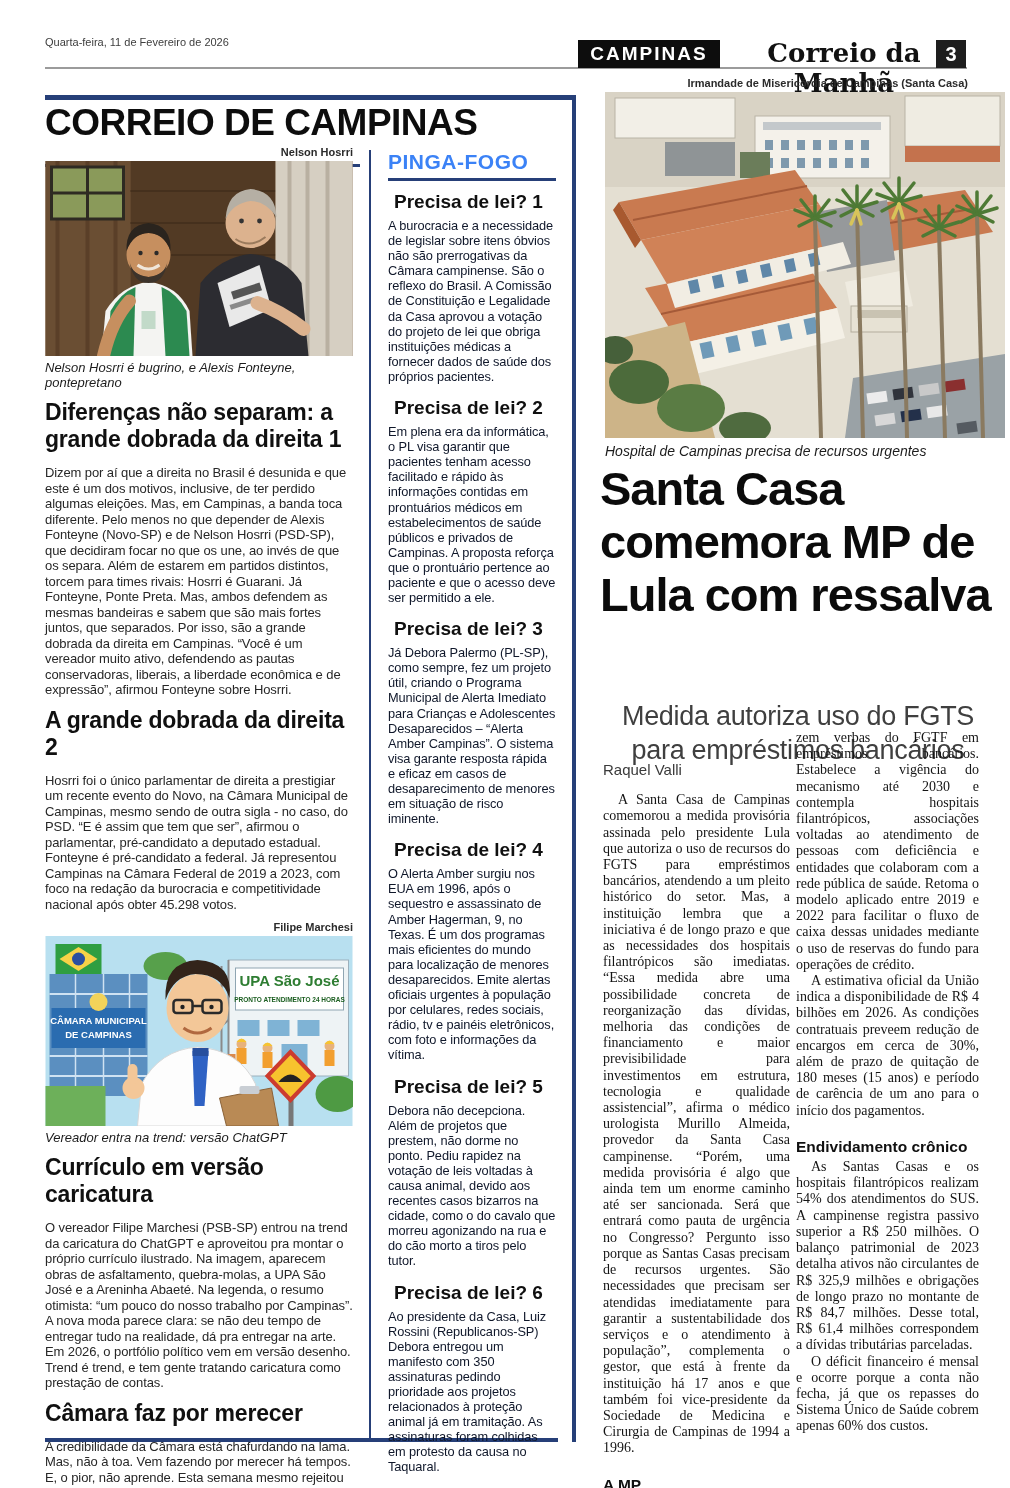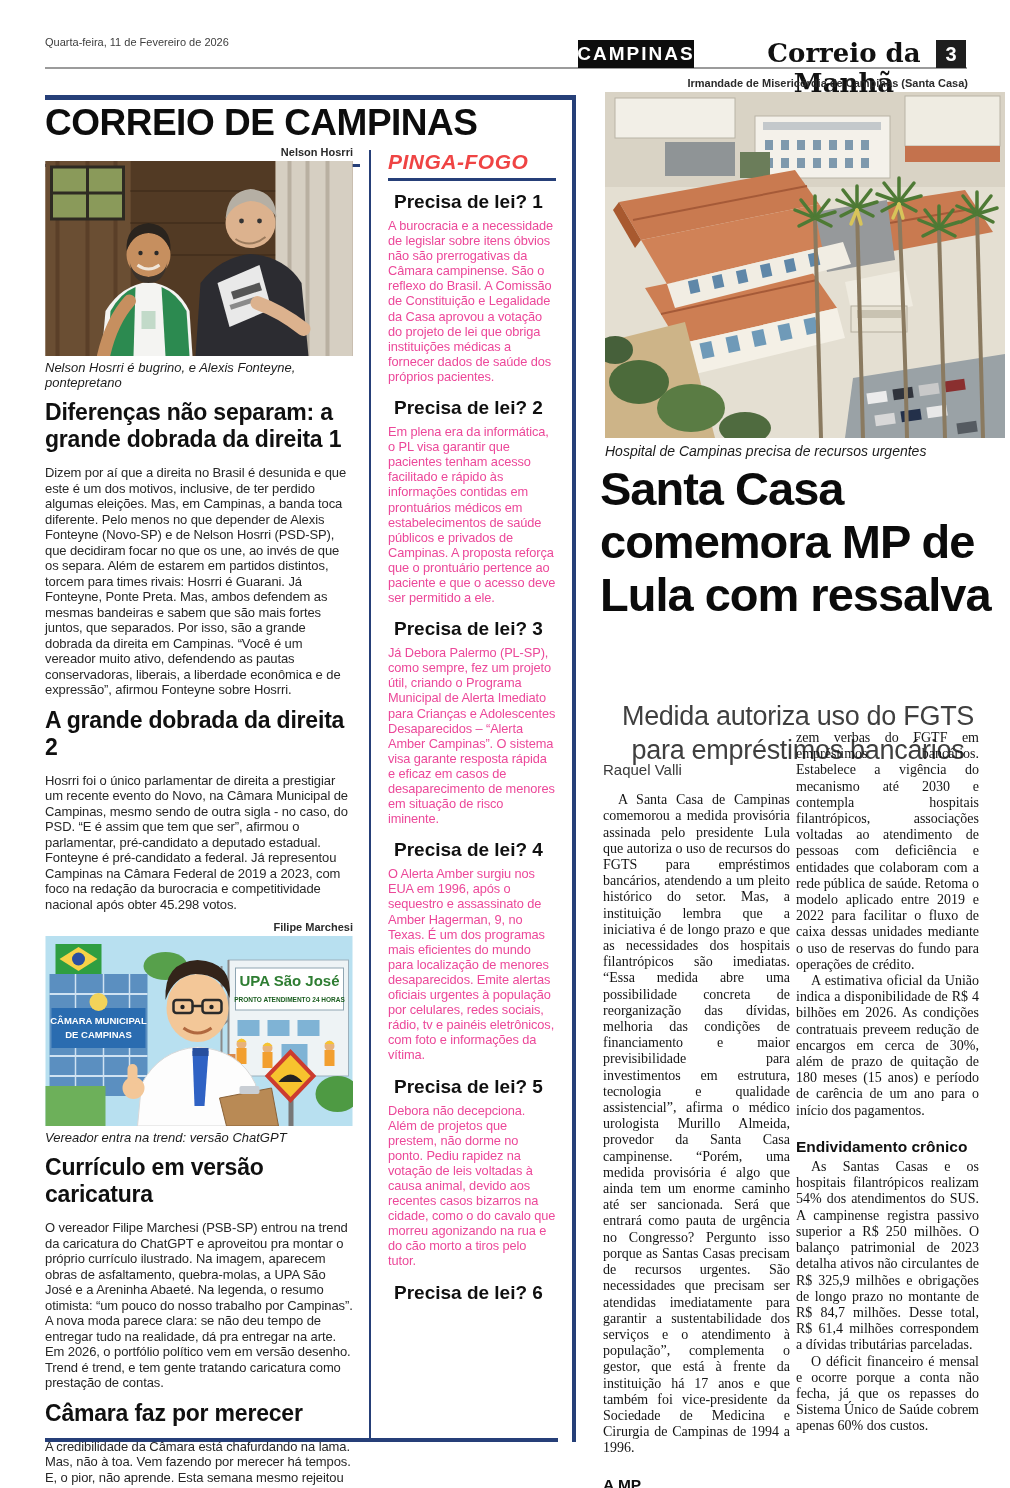--- a/index.html
+++ b/index.html
@@ -6,21 +6,21 @@
   html,body { background:#ffffff; }
   body {
     width:1010px; height:1488px; position:relative; overflow:hidden;
     font-family:"Liberation Sans", sans-serif; color:#1a1a1a;
   }
   .abs { position:absolute; }
 
   
   .date { left:45px; top:36px; font-size:11px; color:#3d3d3d; }
   .header-rule { left:45px; top:67px; width:922px; height:2px; background:#9b9b9b; }
-  .section-box { left:578px; top:40px; width:116px; height:28px; background:#0d0d0d; color:#fff;
+  .section-box { left:578px; top:40px; width:142px; height:28px; background:#0d0d0d; color:#fff;
     font-size:19px; font-weight:bold; letter-spacing:2px; display:flex; align-items:center; justify-content:center; }
   .masthead { left:756px; top:38px; width:176px; font-family:"DejaVu Serif", serif;
     font-size:26px; font-weight:bold; color:#111; text-align:center; }
   .pagenum { left:936px; top:40px; width:30px; height:28px; background:#1e1e1e; color:#fff;
     font-size:20px; font-weight:bold; display:flex; align-items:center; justify-content:center; }
 
   
   .navy { background:#263f78; }
   .box-topbar  { left:45px; top:95px;  width:531px; height:5px; }
   .box-rightbar{ left:572px; top:95px; width:4px;  height:1347px; }
@@ -31,24 +31,24 @@
 
   .left-col  { left:45px;  top:146px; width:308px; }
   .pinga-col { left:388px; top:150px; width:168px; }
 
   .credit { font-size:11px; font-weight:bold; color:#2b2b2b; text-align:right; margin:0 0 3px; }
   .photo-frame { width:100%; overflow:hidden; margin:0 0 4px; line-height:0; }
   .caption { font-size:13px; font-style:italic; color:#1c1c1c; margin:3px 0 9px; }
   .art-h { font-size:23px; line-height:27px; font-weight:bold; letter-spacing:-0.2px; color:#101010; margin:0 0 5px; }
   .art-p { font-size:13px; line-height:15.5px; color:#272727; margin:12px 0 9px; letter-spacing:-0.1px; }
 
-  .pinga-title { font-size:21px; font-weight:bold; letter-spacing:0.5px; color:#ef4444; margin:0 0 4px;font-style:italic; }
+  .pinga-title { font-size:21px; font-weight:bold; letter-spacing:0.5px; color:#3b82f6; margin:0 0 4px; }
   .pinga-rule { width:168px; height:3px; margin:0 0 10px; }
   .pinga-h { font-size:19px; line-height:22px; font-weight:bold; color:#101010; margin:0 6px 5px; }
-  .pinga-p { font-size:12.8px; line-height:15.1px; color:#ec4899; margin:0 0 13px; letter-spacing:-0.1px; }
+  .pinga-p { font-size:12.8px; line-height:15.1px; color:#0f172a; margin:0 0 13px; letter-spacing:-0.1px; }
 
   
   .main-credit { left:600px; top:77px; width:368px; text-align:right; font-size:11px; font-weight:bold; color:#2b2b2b; }
   .hospital-photo { left:605px; top:92px; width:400px; height:346px; line-height:0; }
   .main-caption { left:605px; top:443px; font-size:14px; font-style:italic; color:#1c1c1c; }
   .main-headline { left:600px; top:462px; width:402px; font-size:47px; line-height:53px;
     font-weight:bold; letter-spacing:-1px; color:#0b0b0b; }
   .main-subhead { left:602px; top:699px; width:392px; font-size:27px; line-height:34px; color:#3f3f3f; letter-spacing:-0.3px;text-align:center; }
   .main-col { font-family:"Liberation Serif", serif; font-size:14px; line-height:16.2px; color:#141414; text-align:justify; }
   .main-col1 { left:603px; top:762px; width:187px; }
@@ -246,20 +246,21 @@
   <h3 class="pinga-h">Precisa de lei? 3</h3>
   <p class="pinga-p">Já Debora Palermo (PL-SP), como sempre, fez um projeto útil, criando o Programa Municipal de Alerta Imediato para Crianças e Adolescentes Desaparecidos – “Alerta Amber Campinas”. O sistema visa garante resposta rápida e eficaz em casos de desaparecimento de menores em situação de risco iminente.</p>
 
   <h3 class="pinga-h">Precisa de lei? 4</h3>
   <p class="pinga-p">O Alerta Amber surgiu nos EUA em 1996, após o sequestro e assassinato de Amber Hagerman, 9, no Texas. É um dos programas mais eficientes do mundo para localização de menores desaparecidos. Emite alertas oficiais urgentes à população por celulares, redes sociais, rádio, tv e painéis eletrônicos, com foto e informações da vítima.</p>
 
   <h3 class="pinga-h">Precisa de lei? 5</h3>
   <p class="pinga-p">Debora não decepciona. Além de projetos que prestem, não dorme no ponto. Pediu rapidez na votação de leis voltadas à causa animal, devido aos recentes casos bizarros na cidade, como o do cavalo que morreu agonizando na rua e do cão morto a tiros pelo tutor.</p>
 
   <h3 class="pinga-h">Precisa de lei? 6</h3>
+  <p class="pinga-p">Ao presidente da Casa, Luiz Rossini (Republicanos-SP) Debora entregou um manifesto com 350 assinaturas pedindo prioridade aos projetos relacionados à proteção animal já em tramitação. As assinaturas foram colhidas em protesto da causa no Taquaral.</p>
 </div>
 
 <div class="abs main-credit">Irmandade de Misericórdia de Campinas (Santa Casa)</div>
 
 <div class="abs hospital-photo">
   <svg width="400" height="346" viewBox="0 0 400 346" xmlns="http://www.w3.org/2000/svg">
     <rect x="0" y="0" width="400" height="346" fill="#e4dfd2"></rect>
     <g>
       <rect x="0" y="0" width="400" height="95" fill="#d9d3c5"></rect>
       <rect x="10" y="6" width="120" height="40" fill="#f2efe7" stroke="#b9b4a6"></rect>

